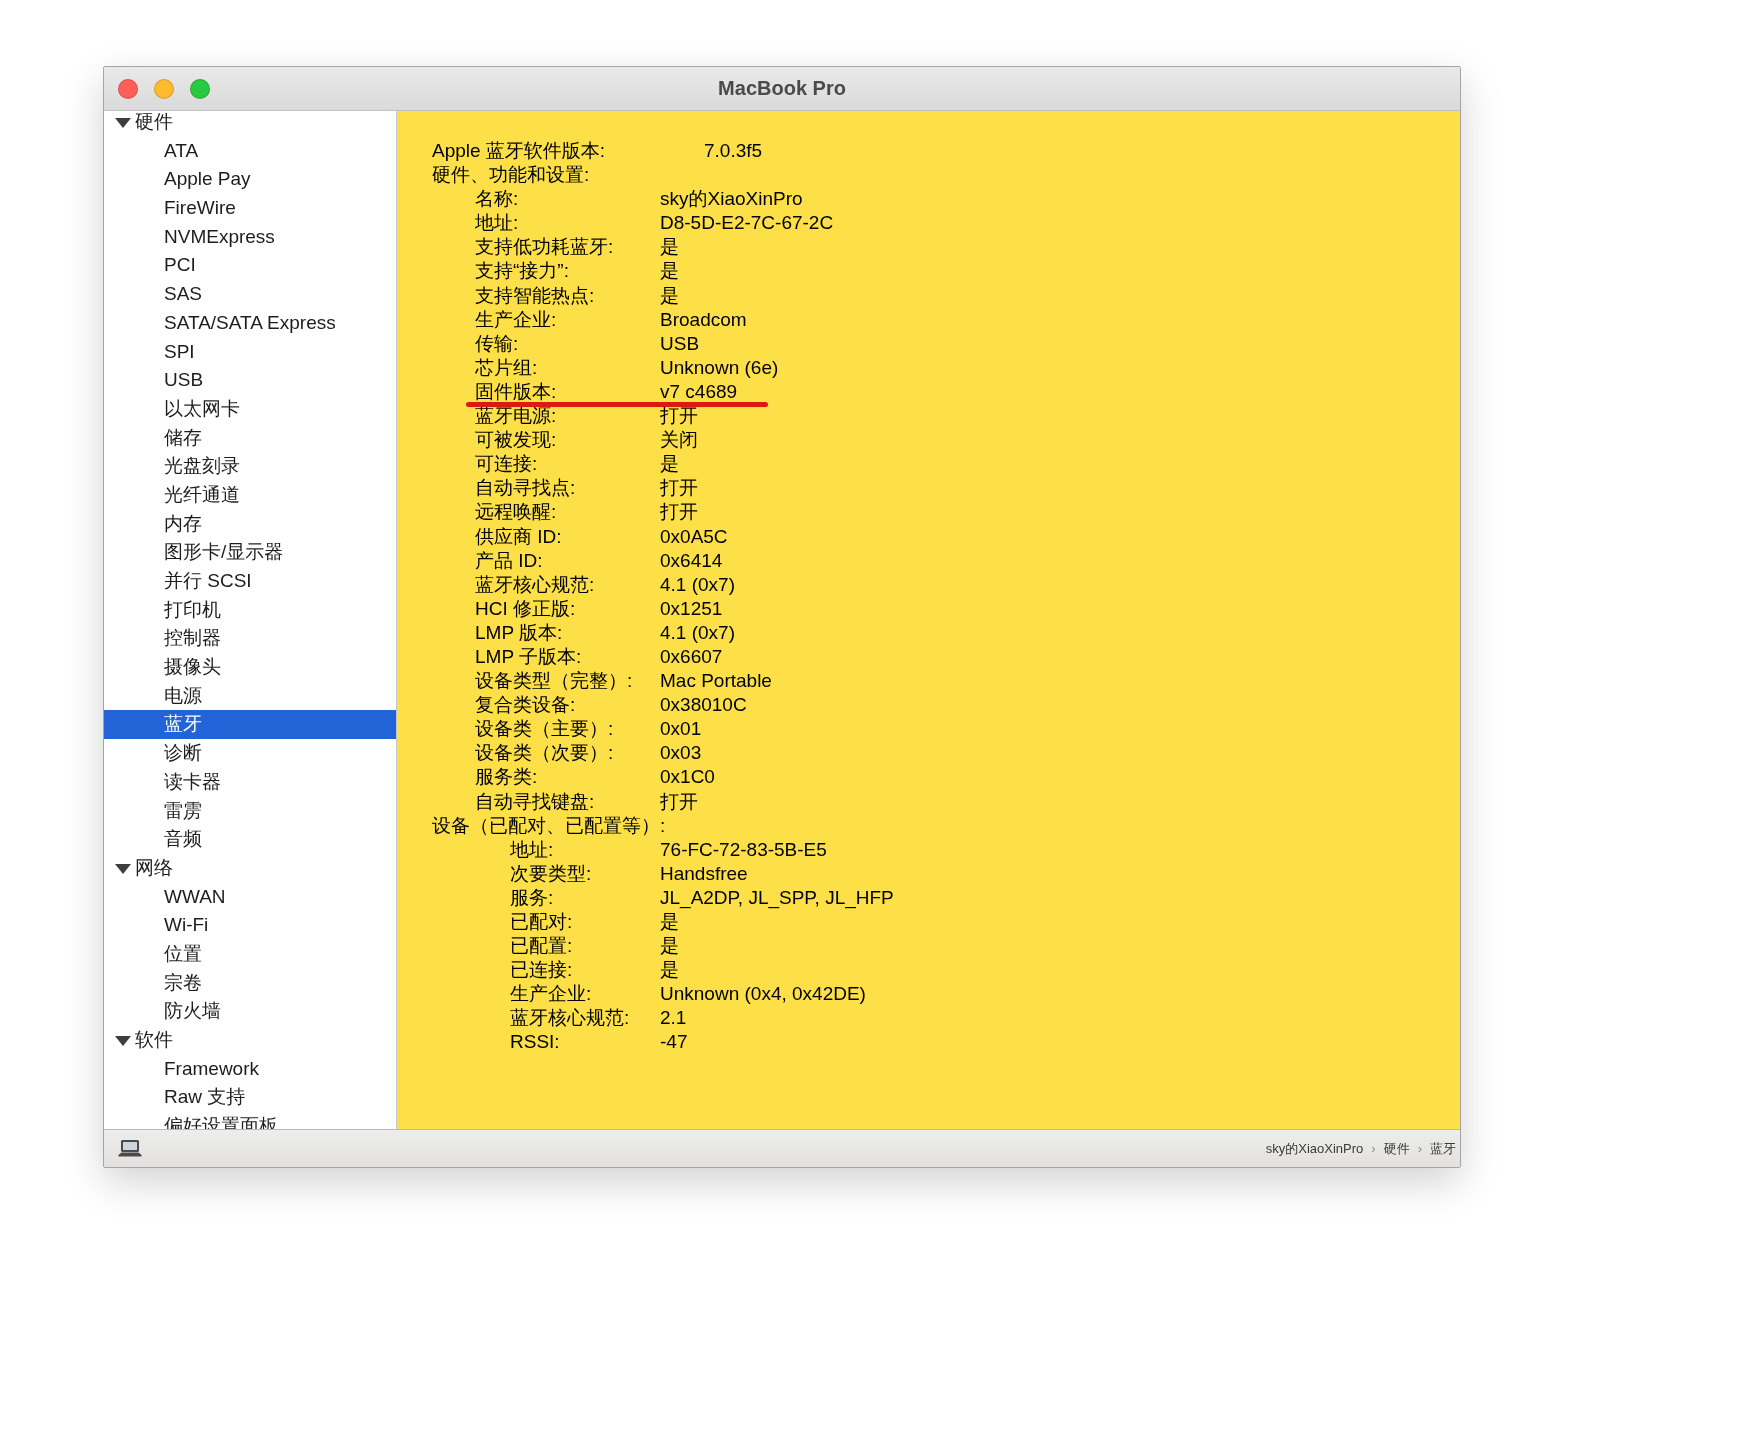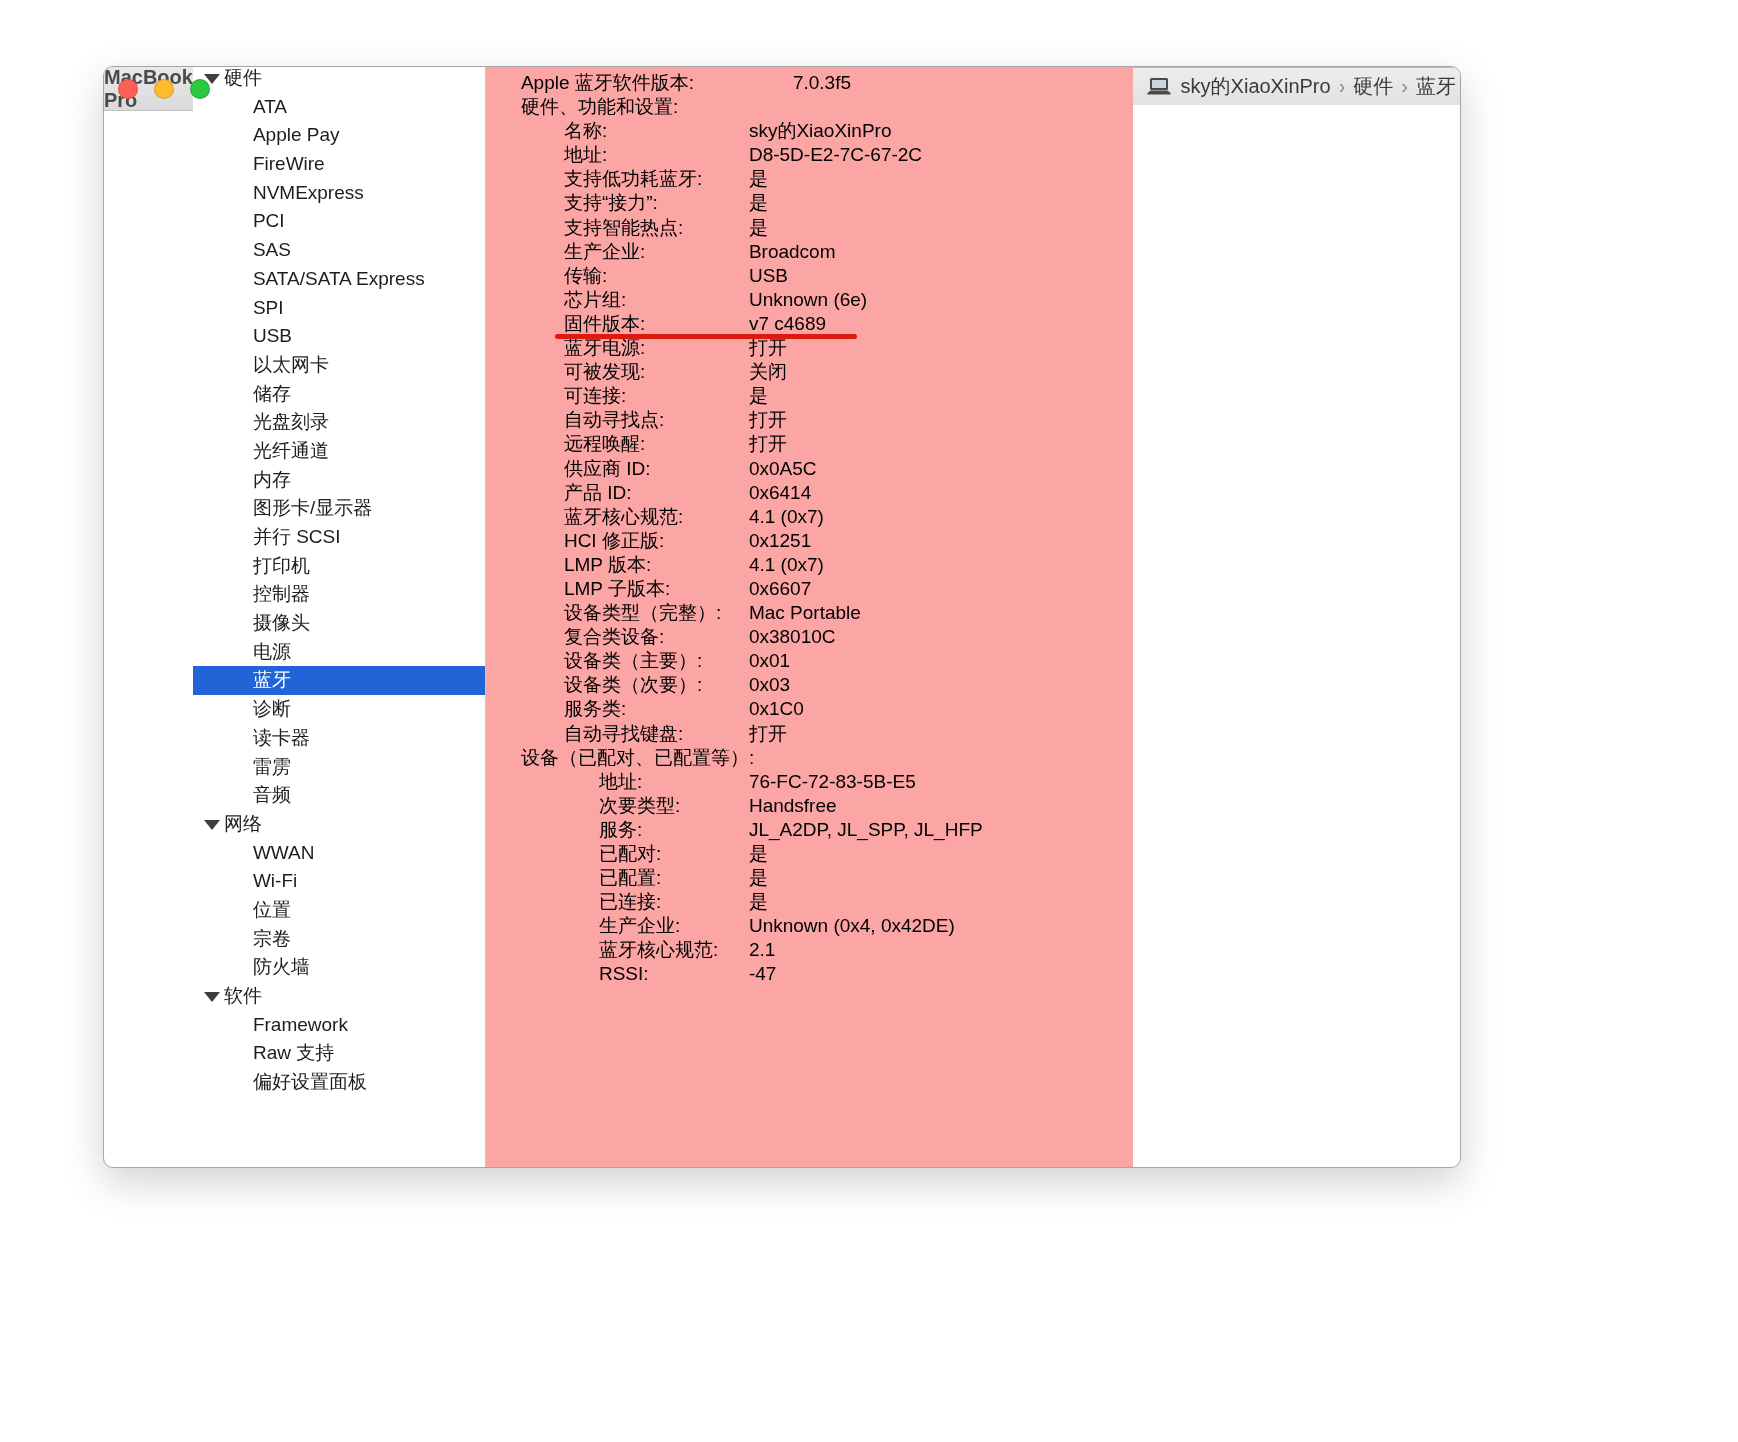--- a/index.html
+++ b/index.html
@@ -1,21 +1,21 @@
 <!DOCTYPE html>
 <html><head>
 <meta charset="utf-8">
 <style>
   * { margin:0; padding:0; box-sizing:border-box; }
   html,body { width:1738px; height:1442px; overflow:hidden; background:#ffffff;
     font-family:"Liberation Sans","DejaVu Sans",sans-serif; }
 
   .window { position:absolute; left:103px; top:66px; width:1358px; height:1102px;
-    background:#fff; border:1px solid #a5a5a5; border-radius:10px; overflow:hidden;
-    display:flex; flex-direction:row; box-shadow:0 14px 40px rgba(0,0,0,0.18); }
+    background:#fff; border:1px solid #a5a5a5; border-radius:2px; overflow:hidden;
+    display:flex; flex-direction:column; box-shadow:0 14px 40px rgba(0,0,0,0.18); }
 
   .titlebar { height:44px; flex:0 0 44px; background:linear-gradient(#eae9e9,#dbdada);
     border-bottom:1px solid #c2c1c1; position:relative; display:flex;
     align-items:center; justify-content:center; }
   .title { font-size:20px; font-weight:bold; color:#4a4a4a; }
   .traffic { position:absolute; left:14px; top:12px; display:flex; gap:16px; }
   .tl { width:20px; height:20px; border-radius:50%; border:1px solid rgba(0,0,0,0.15); }
   .tl.red { background:#fe5f57; }
   .tl.yellow { background:#febb2e; }
   .tl.green { background:#29c940; }
@@ -28,35 +28,35 @@
   .sb-row { height:28.7px; line-height:28.7px; position:relative; font-size:19px;
     color:#1d1d1d; white-space:nowrap; }
   .sb-section .tri { position:absolute; left:11px; top:10px; width:0; height:0;
     border-left:8px solid transparent; border-right:8px solid transparent;
     border-top:10px solid #3e3e3e; }
   .sb-section .sb-label { position:absolute; left:31px; }
   .sb-item .sb-label { position:absolute; left:60px; }
   .sb-item.selected { background:#2264d8; }
   .sb-item.selected .sb-label { color:#ffffff; }
 
-  .main { flex:1 1 auto; overflow:hidden; padding-top:4px; position:relative; background:#fca5a5; }
+  .main { flex:1 1 auto; overflow:hidden; padding-top:28px; position:relative; background:#fde047; }
   .row { position:relative; height:24.1px; line-height:24.1px; font-size:19px; color:#000;
     white-space:nowrap; }
   .row .lbl { position:absolute; }
   .row.indent-0 .lbl { left:35px; }
   .row.indent-1 .lbl { left:78px; }
   .row.indent-2 .lbl { left:113px; }
   .row .val { position:absolute; left:263px; }
   .row.value-wide .val { left:307px; }
   .red-underline { display:none; position:absolute; left:69px; top:22px; width:302px;
     height:5px; background:#dd1a10; border-radius:3px; z-index:3; }
 
   .statusbar { flex:0 0 38px; height:38px; border-top:1px solid #b9b9b9;
     background:linear-gradient(#ededec,#e2e1e0); display:flex; align-items:center;
-    padding-left:13px; font-size:20px; color:#3a3a3a; }
+    padding-left:13px; font-size:13px; color:#3a3a3a;justify-content:space-between; }
   .comp-icon { display:inline-flex; margin-right:9px; }
   .crumb { margin:0 4px; white-space:nowrap; }
   .crumb:first-of-type { margin-left:0; }
   .crumb-sep { color:#8a8a8a; margin:0 4px; }
 </style>
 </head>
 <body>
 
 <div class="window">
 

